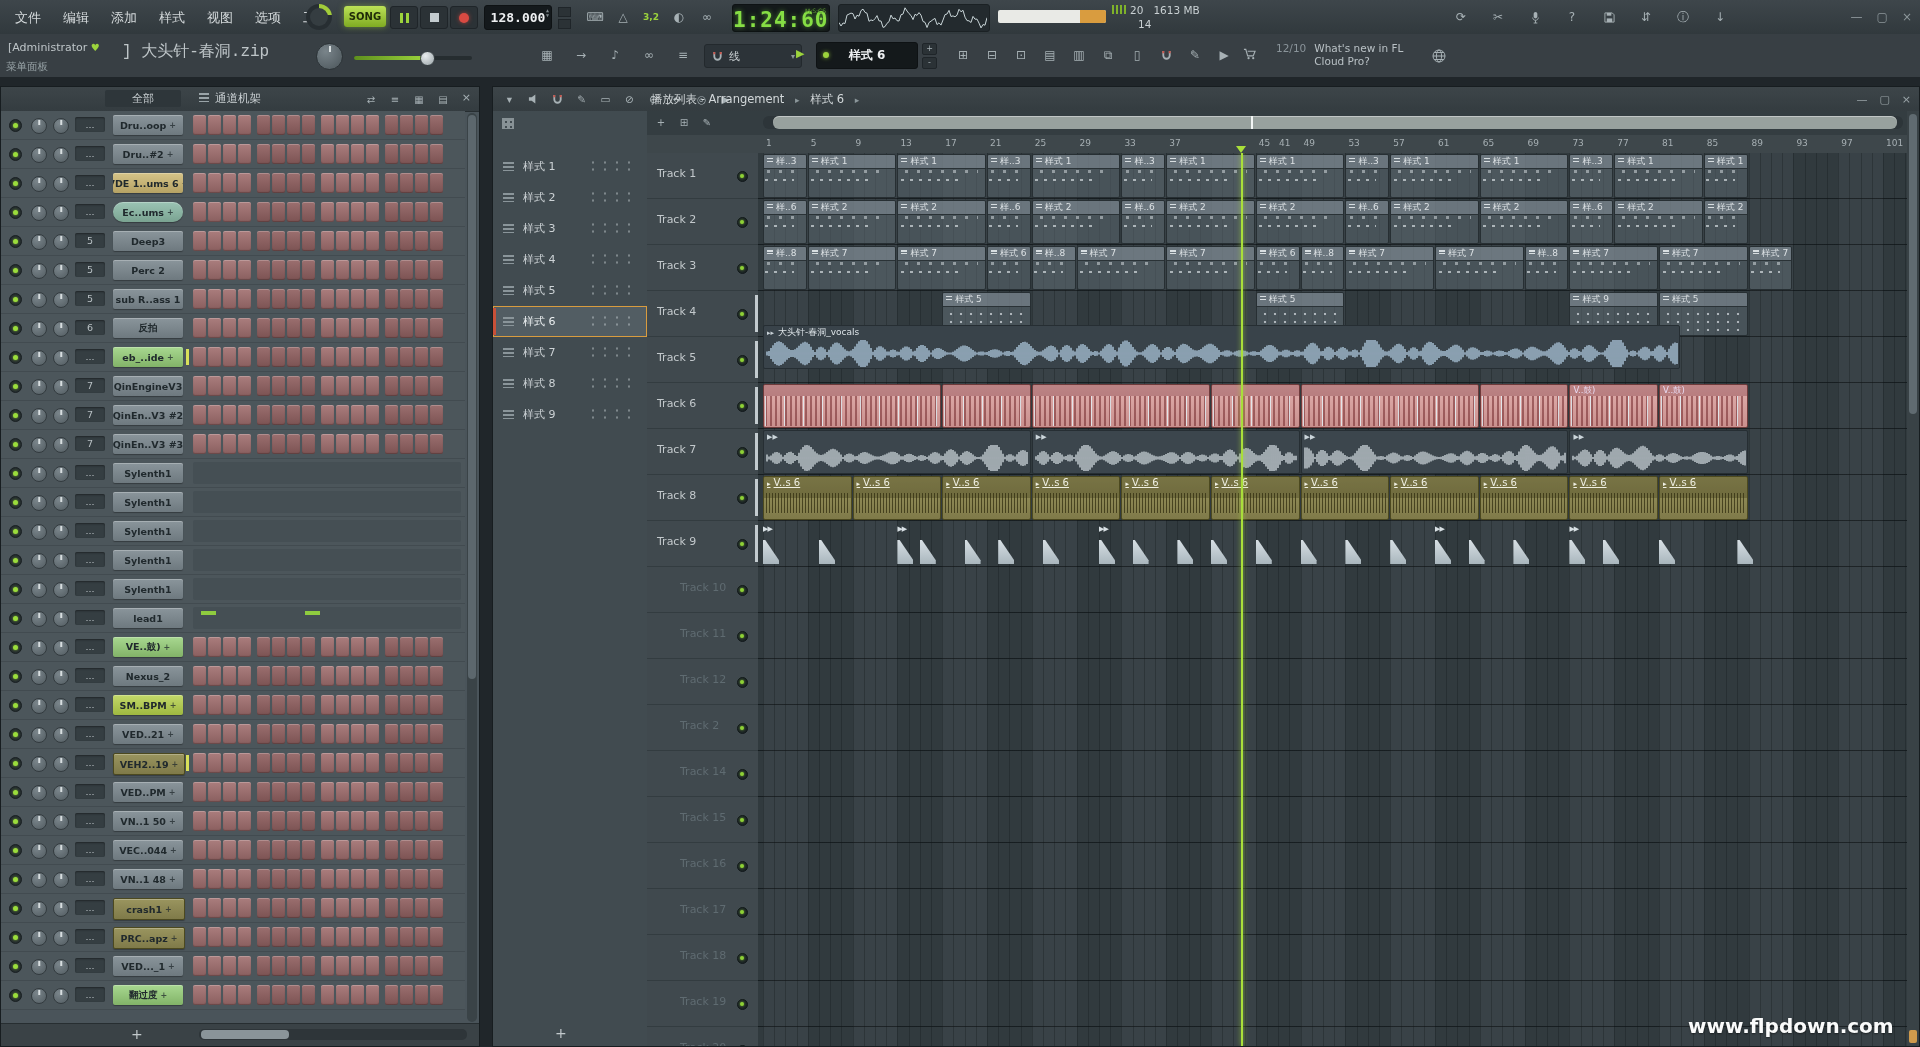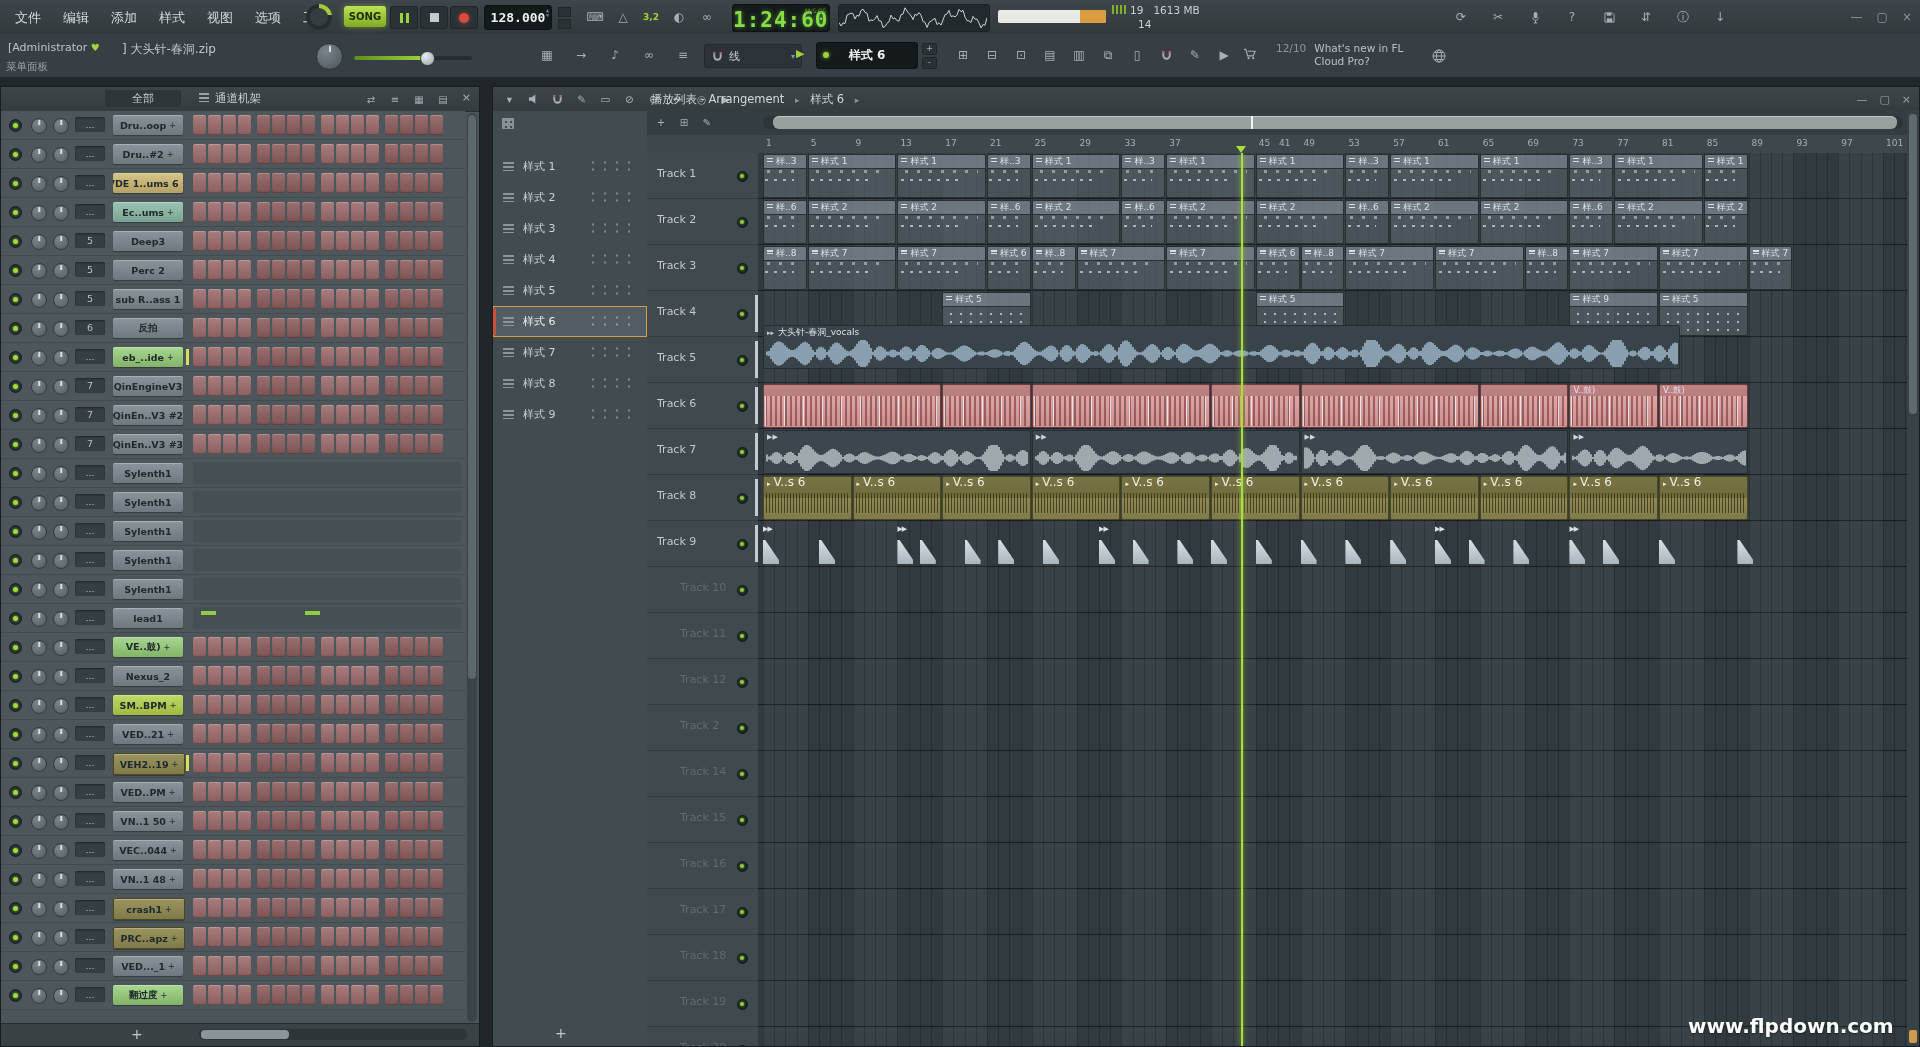--- a/index.html
+++ b/index.html
@@ -51,21 +51,21 @@
   #cpu .row2{padding-left:26px;}
   #topbar-icons{position:absolute;left:1450px;top:7px;display:flex;gap:15px;}
   .winctl{position:absolute;right:8px;top:0;height:34px;display:flex;gap:14px;align-items:center;
           color:#8D979B;font-size:12px;}
   .winctl span{cursor:default;}
   
   #toolbar2{position:absolute;left:0;top:34px;width:1920px;height:43px;background:#383F44;
             border-bottom:1px solid #20262A;}
   #user-label{position:absolute;left:8px;top:7px;font-size:11px;color:#BEC5C8;}
   #user-label .heart{color:#9CD43C;font-size:10px;}
-  #file-label{position:absolute;left:122px;top:7px;font-size:12px;color:#BEC5C8;}
+  #file-label{position:absolute;left:122px;top:7px;font-size:16px;color:#BEC5C8;font-family:Liberation Mono, monospace;}
   #panel-label{position:absolute;left:6px;top:26px;font-size:10.5px;color:#95A0A4;}
   #knob2{position:absolute;left:316px;top:9px;width:25px;height:25px;border-radius:50%;
          background:radial-gradient(circle at 35% 30%,#79848A,#4B555A);border:1px solid #2C3337;}
   #knob2::after{content:"";position:absolute;left:50%;top:2px;width:2px;height:6px;background:#D9DFE1;transform:translateX(-50%);}
   #slider{position:absolute;left:354px;top:22px;width:118px;height:4px;background:#262D30;border-radius:2px;}
   #slider .fill{position:absolute;left:0;top:0;width:72px;height:4px;background:linear-gradient(90deg,#5E8F1E,#9CD43C);border-radius:2px;}
   #slider .hnd{position:absolute;left:66px;top:-5px;width:13px;height:13px;border-radius:50%;
                background:radial-gradient(circle at 35% 30%,#E8ECEE,#9AA4A8);border:1px solid #3A4246;}
   #toolbar2-icons-a{position:absolute;left:536px;top:11px;display:flex;gap:12px;}
   #snap-box{position:absolute;left:704px;top:10px;width:84px;height:22px;background:#2C3338;border-radius:3px;
@@ -109,21 +109,21 @@
            background:radial-gradient(circle at 35% 30%,#7A858B,#525C61);border:1px solid #333B3F;}
   .ch-knob::after{content:"";position:absolute;left:50%;top:1px;width:1.5px;height:5px;background:#D8DEE0;transform:translateX(-50%);}
   .ch-knob.k1{left:30px;} .ch-knob.k2{left:52px;}
   .ch-num{position:absolute;left:74px;top:6px;width:30px;height:15px;background:#353E42;border-radius:2px;
           font-size:9.5px;color:#B9C1C4;text-align:center;line-height:15px;box-shadow:inset 0 1px 2px rgba(0,0,0,.4);}
   .ch-name{position:absolute;left:112px;top:4px;width:70px;height:20px;border-radius:2px;
            font-size:9.5px;font-weight:bold;color:#20292D;display:flex;align-items:center;justify-content:center;
            overflow:hidden;white-space:nowrap;box-shadow:inset 0 1px 0 rgba(255,255,255,.25),0 1px 1px rgba(0,0,0,.3);}
   .c-default{background:linear-gradient(#8A959B,#6E797F);}
   .c-tan{background:linear-gradient(#D6C488,#B5A264);}
-  .c-teal{background:linear-gradient(#9BC4B4,#7AA391);}
+  .c-teal{background:linear-gradient(#9BC4B4,#7AA391);border-radius:10px;}
   .c-green{background:linear-gradient(#A8D890,#82B368);}
   .c-yellowgreen{background:linear-gradient(#C3D96A,#9EB840);}
   .c-olive{background:linear-gradient(#B4B468,#8F8F4A);}
   .ch-handle{font-size:8px;margin-left:3px;opacity:.75;}
   .ch-sel{position:absolute;left:185px;top:6px;width:3px;height:16px;background:#D8E05A;}
   .ch-steps{position:absolute;left:192px;top:4px;height:20px;display:flex;}
   .grp{display:flex;margin-right:4px;}
   .cell{width:13px;height:20px;margin-right:2px;border-radius:2px;
         background:linear-gradient(#AA7D7D,#8A5F5F);box-shadow:inset 0 1px 0 rgba(255,255,255,.22),inset 0 -1px 1px rgba(0,0,0,.25);}
   .grp.g1 .cell{background:linear-gradient(#9B6F6F,#7C5353);}
@@ -213,21 +213,21 @@
   .c-audio svg,.c-wave svg{position:absolute;left:1px;top:13px;}
   .c-pink{background:linear-gradient(#E2B0AE,#C98F8D);border:1px solid #6E3A3A;}
   .c-pink .bar{height:11px;line-height:11px;font-size:8.5px;color:#EADCF4;background:rgba(118,48,56,.35);}
   .c-pink .tex{position:absolute;left:1px;right:1px;top:11px;bottom:1px;
       background:
         repeating-linear-gradient(90deg,rgba(228,240,246,.85) 0 1px,transparent 1px 19px),
         repeating-linear-gradient(90deg,rgba(104,28,32,.5) 0 2px,transparent 2px 5px);}
   .c-wave{background:#3C464D;border:1px solid #262E33;}
   .c-wave .mkw{position:absolute;left:3px;top:2px;font-size:7px;color:#CBD5DA;}
   .c-olive{background:linear-gradient(#9A955F,#7F7A49);border:1px solid #4C491F;}
-  .c-olive .bar{height:21px;line-height:11px;font-size:12px;color:#EFEFE2;background:rgba(58,54,20,.35);}
+  .c-olive .bar{height:21px;line-height:11px;font-size:10px;color:#EFEFE2;background:rgba(58,54,20,.35);text-decoration:underline;}
   .c-olive .bar::before{content:"\25B8";font-size:7px;margin-right:3px;}
   .c-olive .tex{position:absolute;left:2px;right:2px;top:16px;height:20px;
       background:repeating-linear-gradient(90deg,rgba(50,46,16,.75) 0 1px,transparent 1px 3px);}
   .c-shot{width:18px;height:32px;background:transparent;border:none;overflow:visible;}
   .c-shot .spike{position:absolute;bottom:2px;left:0;width:16px;height:24px;
       background:linear-gradient(#D7DFE4,#A9B6BD);
       clip-path:polygon(0 0,14% 0,100% 84%,100% 100%,0 100%);}
   .c-shot .mk2{position:absolute;top:-9px;left:0;font-size:7px;color:#D8E0E4;letter-spacing:-1px;white-space:nowrap;}
   #pl-vscroll{position:absolute;right:0;top:24px;width:12px;bottom:0;background:#394246;}
   #pl-vscroll .thumb{position:absolute;left:2px;top:3px;width:8px;height:300px;background:#606B71;border-radius:4px;}
@@ -276,21 +276,21 @@
       <span class="unit" data-name="time-unit-label">M:S:CS</span>
     </div>
     <div id="scope" data-name="oscilloscope"><svg width="148" height="26">
           <polyline points="0,17.5 2,21.0 4,18.0 6,18.5 8,10.1 10,9.1 12,8.1 14,8.7 16,14.0 18,10.2 20,11.2 22,5.6 24,4.1 26,7.4 28,8.2 30,16.3 32,14.9 34,15.7 36,13.7 38,10.6 40,15.9 42,16.0 44,22.4 46,21.6 48,18.3 50,16.7 52,10.1 54,13.8 56,13.0 58,15.7 60,16.0 62,9.7 64,9.1 66,2.8 68,6.0 70,8.6 72,10.5 74,14.6 76,9.3 78,10.4 80,7.6 82,10.2 84,16.5 86,17.3 88,22.5 90,17.5 92,16.2 94,14.6 96,13.4 98,19.6 100,17.8 102,20.1 104,15.0 106,9.6 108,9.0 110,5.4 112,11.5 114,10.9 116,11.8 118,10.2 120,4.3 122,6.8 124,5.3 126,12.2 128,15.6 130,15.8 132,17.5 134,11.4 136,14.2 138,14.1 140,18.1 142,22.9 144,19.5 146,20.2 148,12.7 " fill="none" stroke="#C9D5D8" stroke-width="1"></polyline>
         </svg></div>
     <div id="volbar" data-name="master-volume-slider">
       <span class="vol-orange" data-name="volume-peak-segment"></span>
     </div>
     <div id="cpu" data-name="resource-monitor">
       <div>
-        <span class="meter" data-name="cpu-meter-icon"></span><span data-name="cpu-value">19</span><span class="mem" data-name="memory-value">1613 MB</span>
+        <span class="meter" data-name="cpu-meter-icon"></span><span data-name="cpu-value">20</span><span class="mem" data-name="memory-value">1613 MB</span>
       </div>
       <div class="row2"><span data-name="cpu-secondary-value">14</span></div>
     </div>
     <div id="topbar-icons" data-name="topbar-icon-row">
         <span class="tbicon" data-name="sync-icon">⟳</span>
         <span class="tbicon" data-name="scissors-icon">✂</span>
         <span class="tbicon" data-name="mic-icon">
           <svg viewBox="0 0 12 14" width="11" height="13">
             <rect x="4" y="1" width="4" height="7" rx="2" fill="#A7B1B5"></rect>
             <path d="M3 7c0 2 1.4 3 3 3s3-1 3-3M6 10v3M4 13h4" stroke="#A7B1B5" fill="none"></path>

